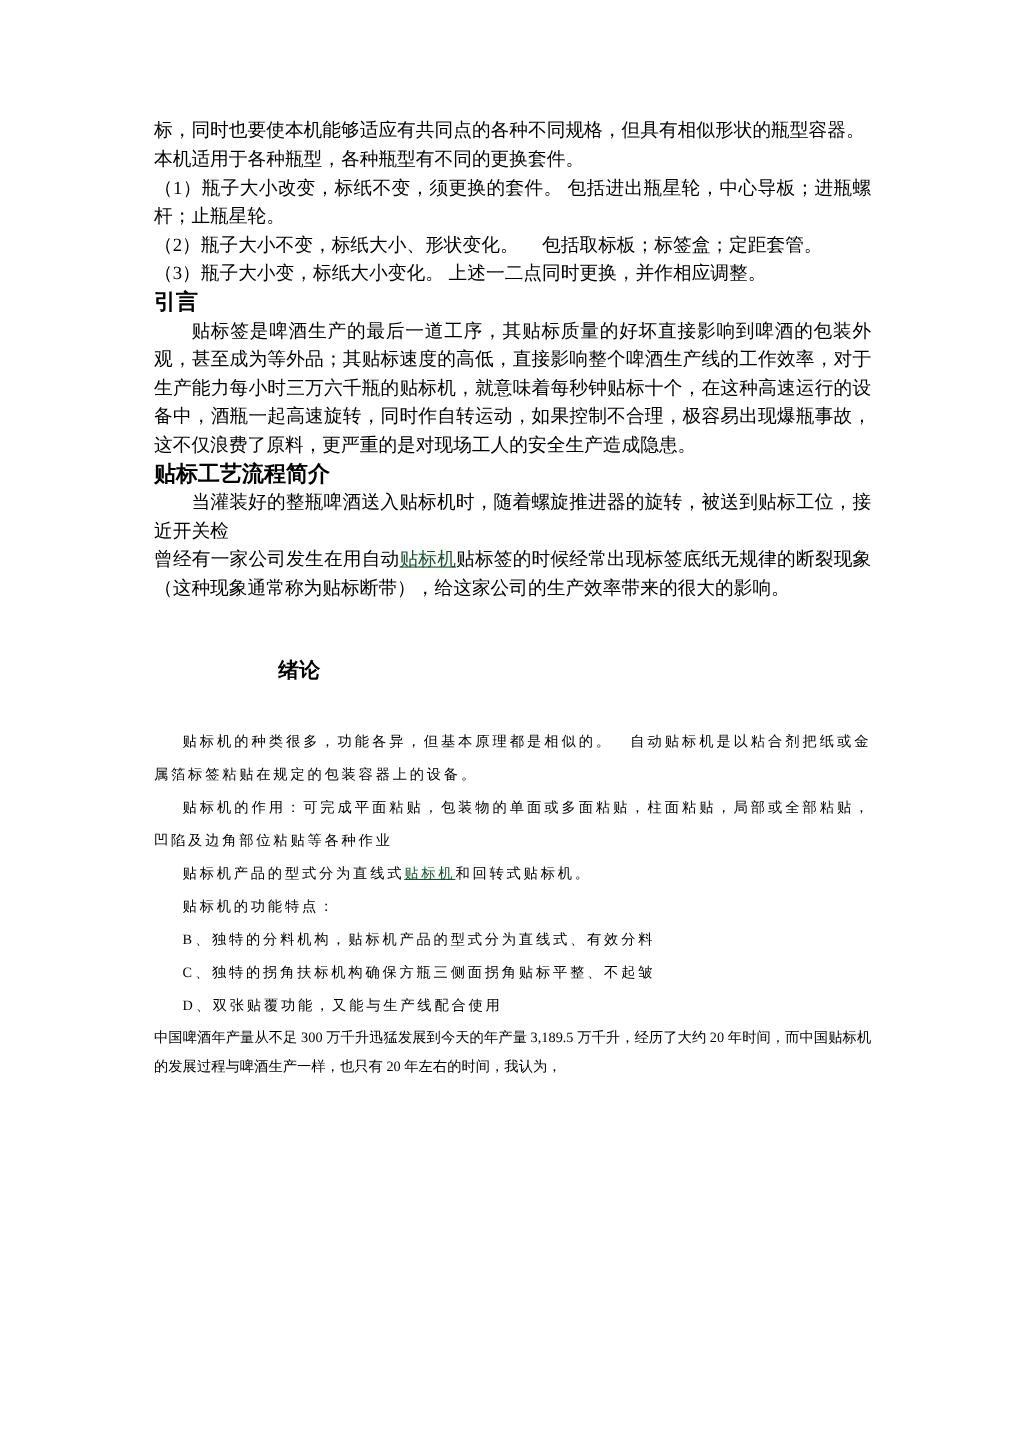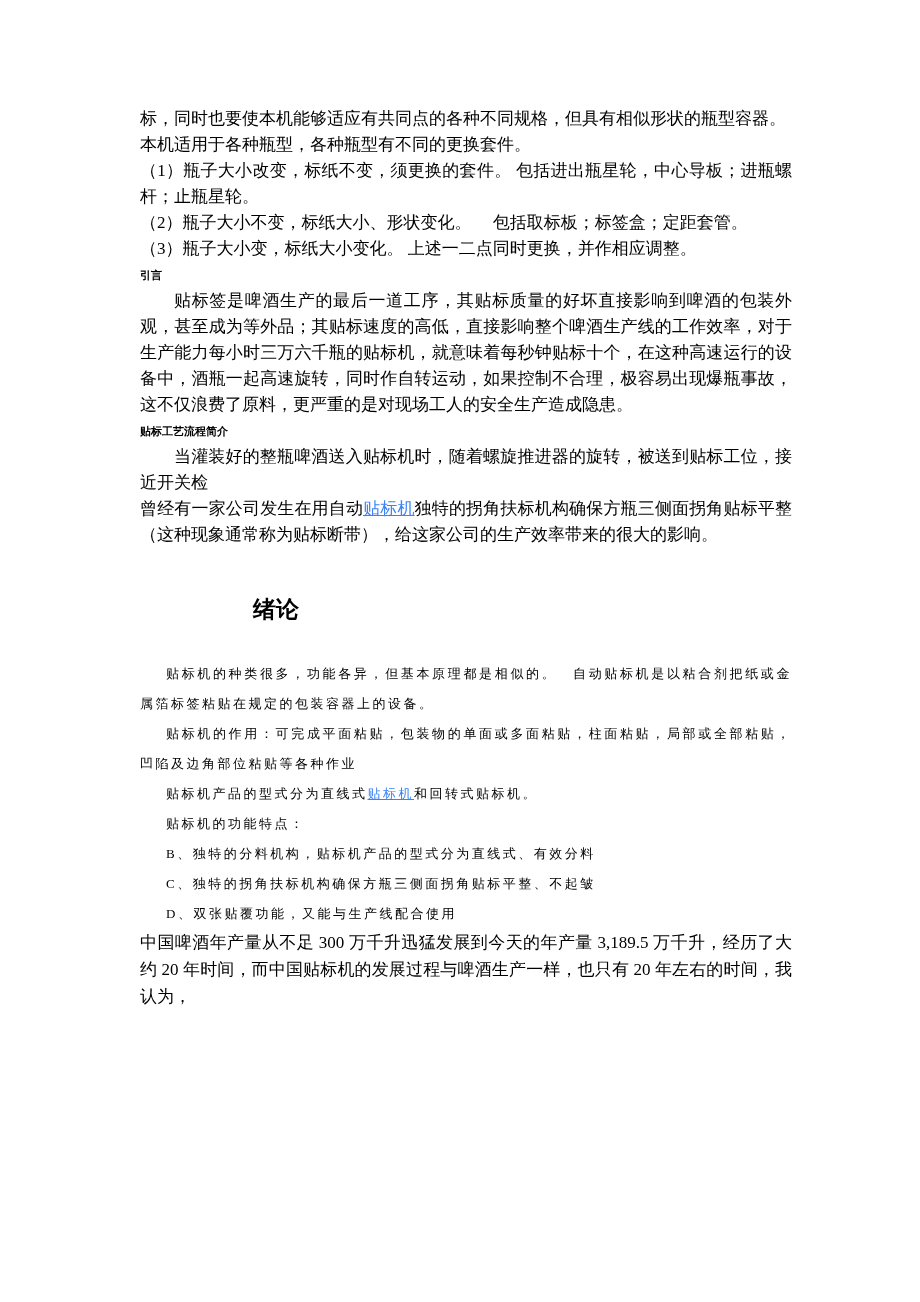--- a/index.html
+++ b/index.html
@@ -19,45 +19,45 @@
     left: 140px;
     width: 652px;
   }
   .body-text {
     font-size: 17px;
     line-height: 26px;
     text-align: justify;
   }
   .indent { text-indent: 2em; }
   .section-heading {
-    font-size: 11px;
+    font-size: 20px;
     line-height: 26px;
     font-weight: bold;
   }
   .chapter-heading {
-    font-size: 23px;
+    font-size: 19px;
     line-height: 30px;
     font-weight: bold;
     padding-left: 113px;
     margin-top: 47px;
     margin-bottom: 34px;
   }
   .spaced {
     font-size: 13px;
     line-height: 30px;
     letter-spacing: 2.5px;
     text-align: justify;
   }
   .closing {
-    font-size: 17px;
+    font-size: 13px;
     line-height: 27px;
     text-align: justify;
   }
   a.doc-link, .doc-link {
-    color: #3b82f6;
+    color: #14532d;
     text-decoration: underline;
     cursor: pointer;
   }
 </style>
 </head>
 <body>
 
 <div class="page">
   <div class="content">
 
@@ -65,21 +65,21 @@
     <p class="body-text">本机适用于各种瓶型，各种瓶型有不同的更换套件。</p>
     <p class="body-text">（1）瓶子大小改变，标纸不变，须更换的套件。 包括进出瓶星轮，中心导板；进瓶螺杆；止瓶星轮。</p>
     <p class="body-text">（2）瓶子大小不变，标纸大小、形状变化。　 包括取标板；标签盒；定距套管。</p>
     <p class="body-text">（3）瓶子大小变，标纸大小变化。 上述一二点同时更换，并作相应调整。</p>
 
     <h2 class="section-heading">引言</h2>
     <p class="body-text indent">贴标签是啤酒生产的最后一道工序，其贴标质量的好坏直接影响到啤酒的包装外观，甚至成为等外品；其贴标速度的高低，直接影响整个啤酒生产线的工作效率，对于生产能力每小时三万六千瓶的贴标机，就意味着每秒钟贴标十个，在这种高速运行的设备中，酒瓶一起高速旋转，同时作自转运动，如果控制不合理，极容易出现爆瓶事故，这不仅浪费了原料，更严重的是对现场工人的安全生产造成隐患。</p>
 
     <h2 class="section-heading">贴标工艺流程简介</h2>
     <p class="body-text indent">当灌装好的整瓶啤酒送入贴标机时，随着螺旋推进器的旋转，被送到贴标工位，接近开关检</p>
-    <p class="body-text"><span>曾经有一家公司发生在用自动</span><a class="doc-link">贴标机</a><span>独特的拐角扶标机构确保方瓶三侧面拐角贴标平整（这种现象通常称为贴标断带），给这家公司的生产效率带来的很大的影响。</span></p>
+    <p class="body-text"><span>曾经有一家公司发生在用自动</span><a class="doc-link">贴标机</a><span>贴标签的时候经常出现标签底纸无规律的断裂现象（这种现象通常称为贴标断带），给这家公司的生产效率带来的很大的影响。</span></p>
 
     <h1 class="chapter-heading">绪论</h1>
     <p class="spaced indent">贴标机的种类很多，功能各异，但基本原理都是相似的。　自动贴标机是以粘合剂把纸或金属箔标签粘贴在规定的包装容器上的设备。</p>
     <p class="spaced indent">贴标机的作用：可完成平面粘贴，包装物的单面或多面粘贴，柱面粘贴，局部或全部粘贴，凹陷及边角部位粘贴等各种作业</p>
     <p class="spaced indent"><span>贴标机产品的型式分为直线式</span><a class="doc-link">贴标机</a><span>和回转式贴标机。</span></p>
     <p class="spaced indent">贴标机的功能特点：</p>
 
     <p class="spaced indent">B、独特的分料机构，贴标机产品的型式分为直线式、有效分料</p>
     <p class="spaced indent">C、独特的拐角扶标机构确保方瓶三侧面拐角贴标平整、不起皱</p>
     <p class="spaced indent">D、双张贴覆功能，又能与生产线配合使用</p>

